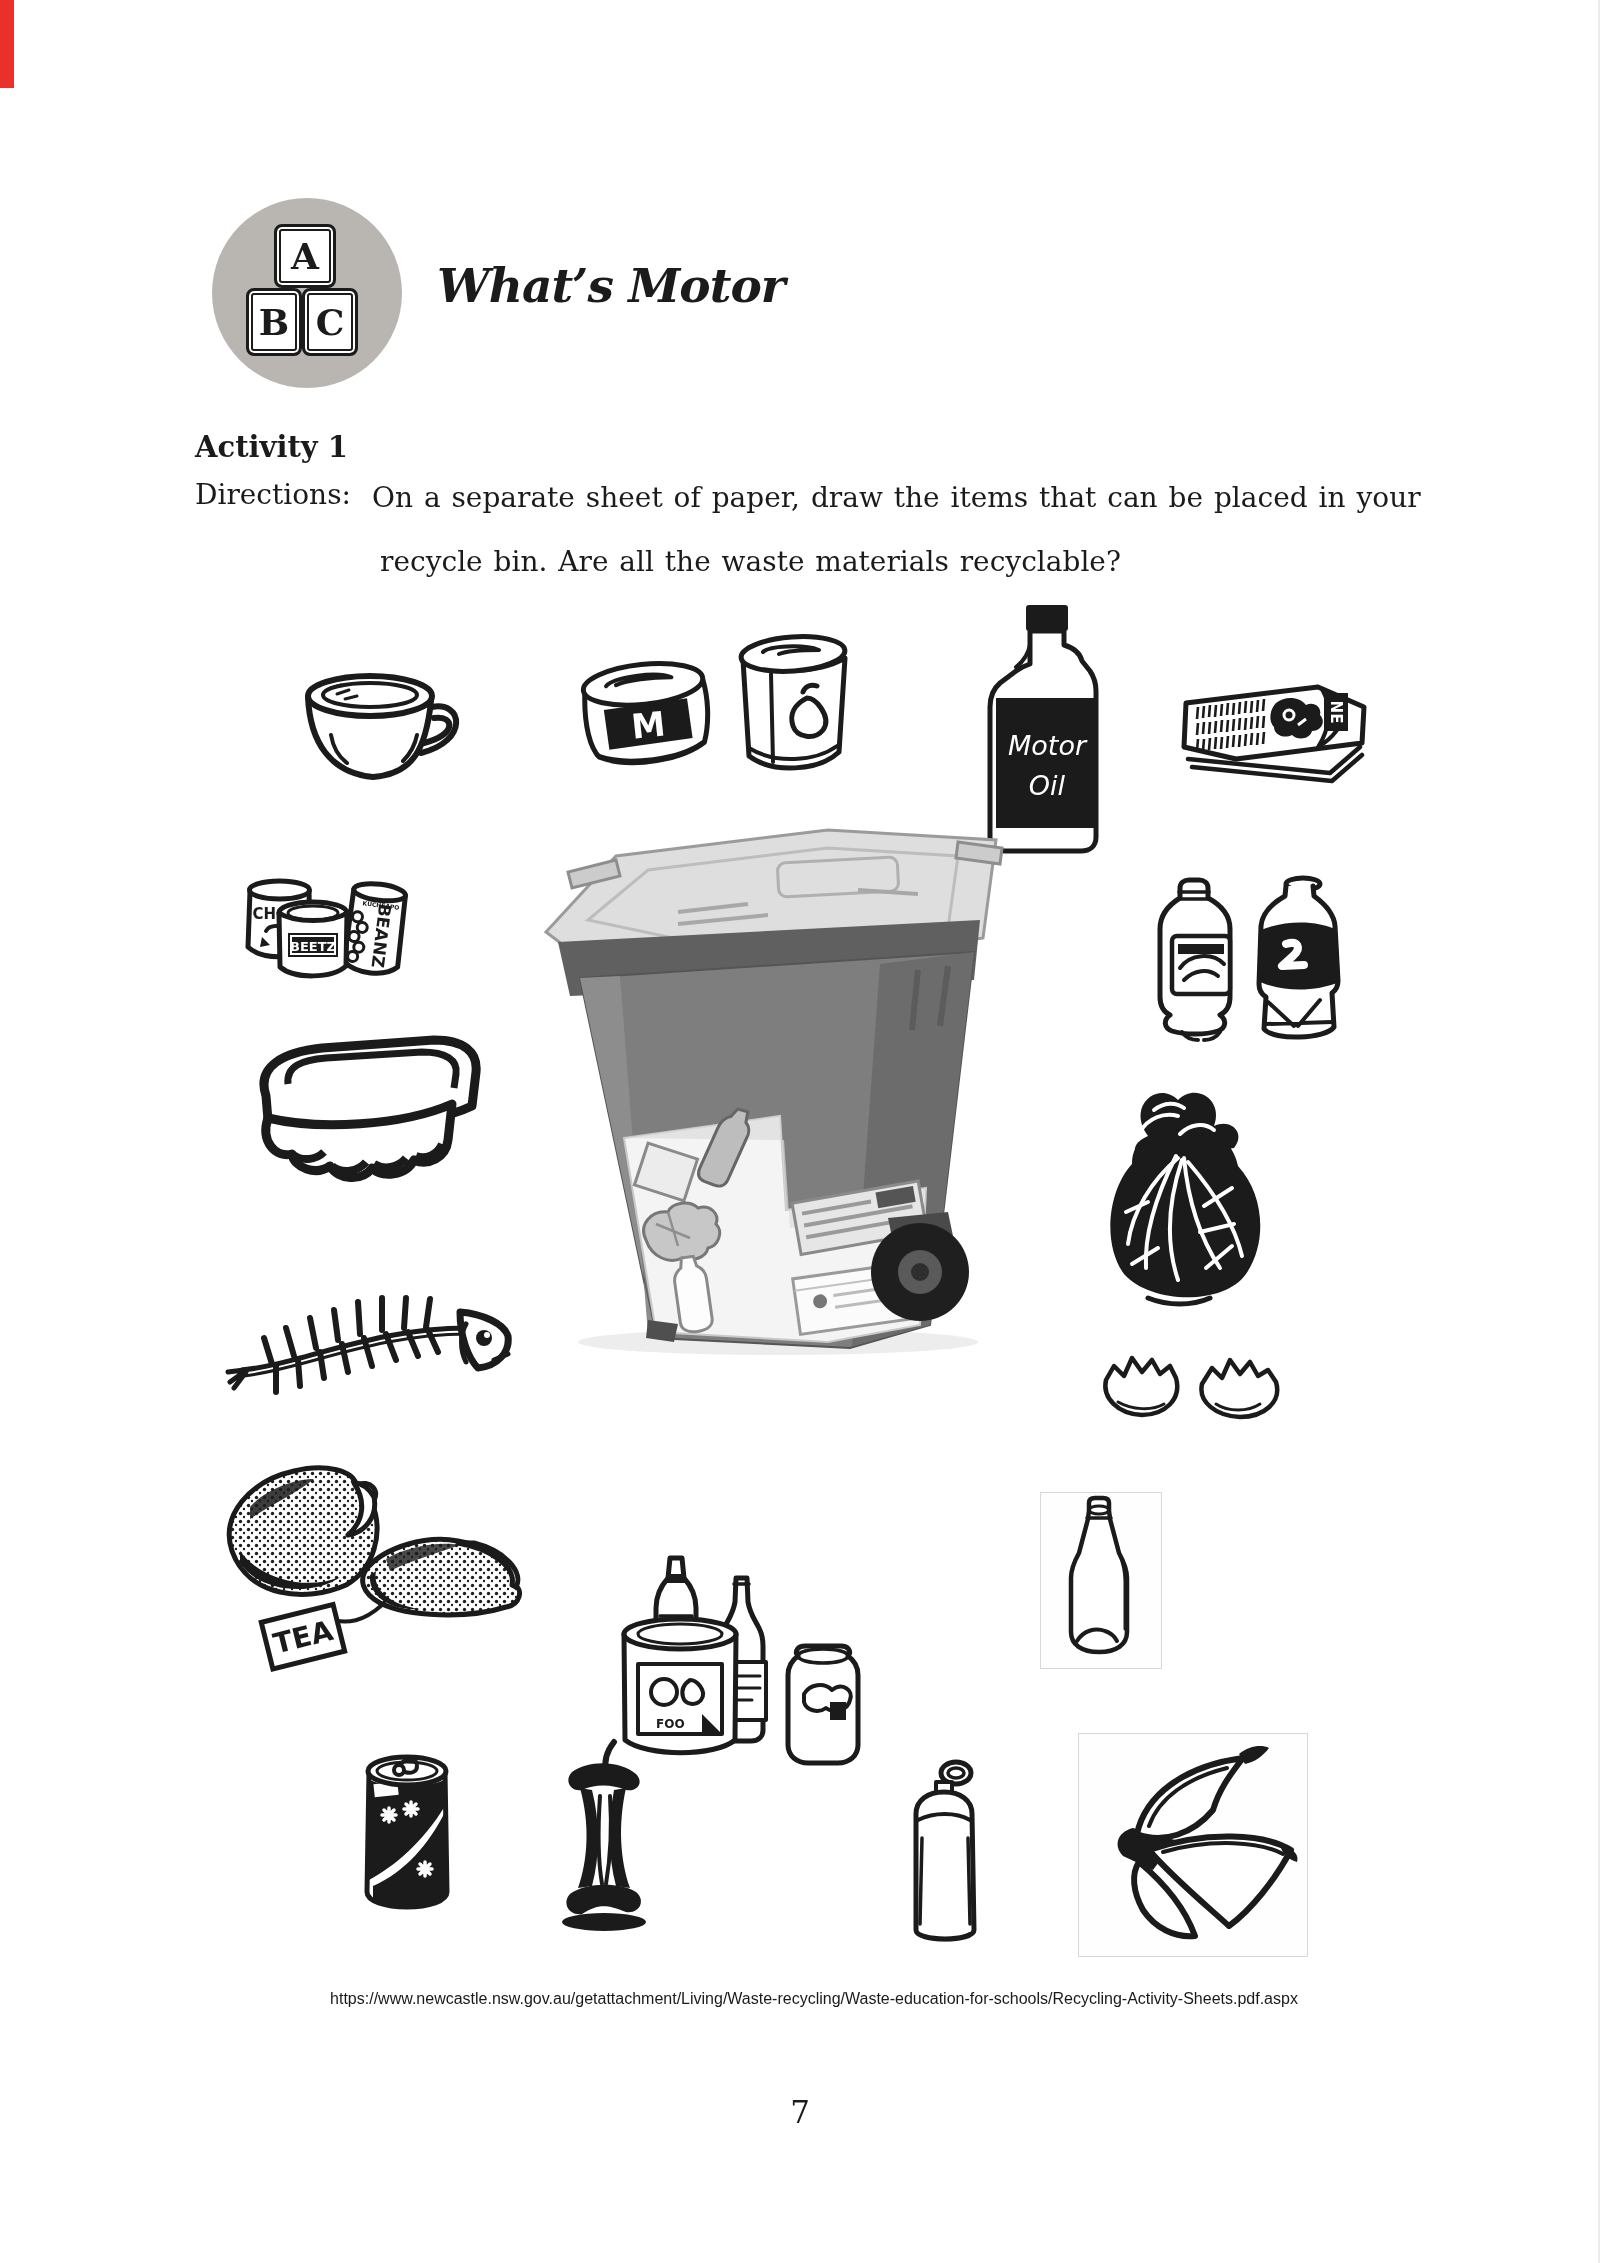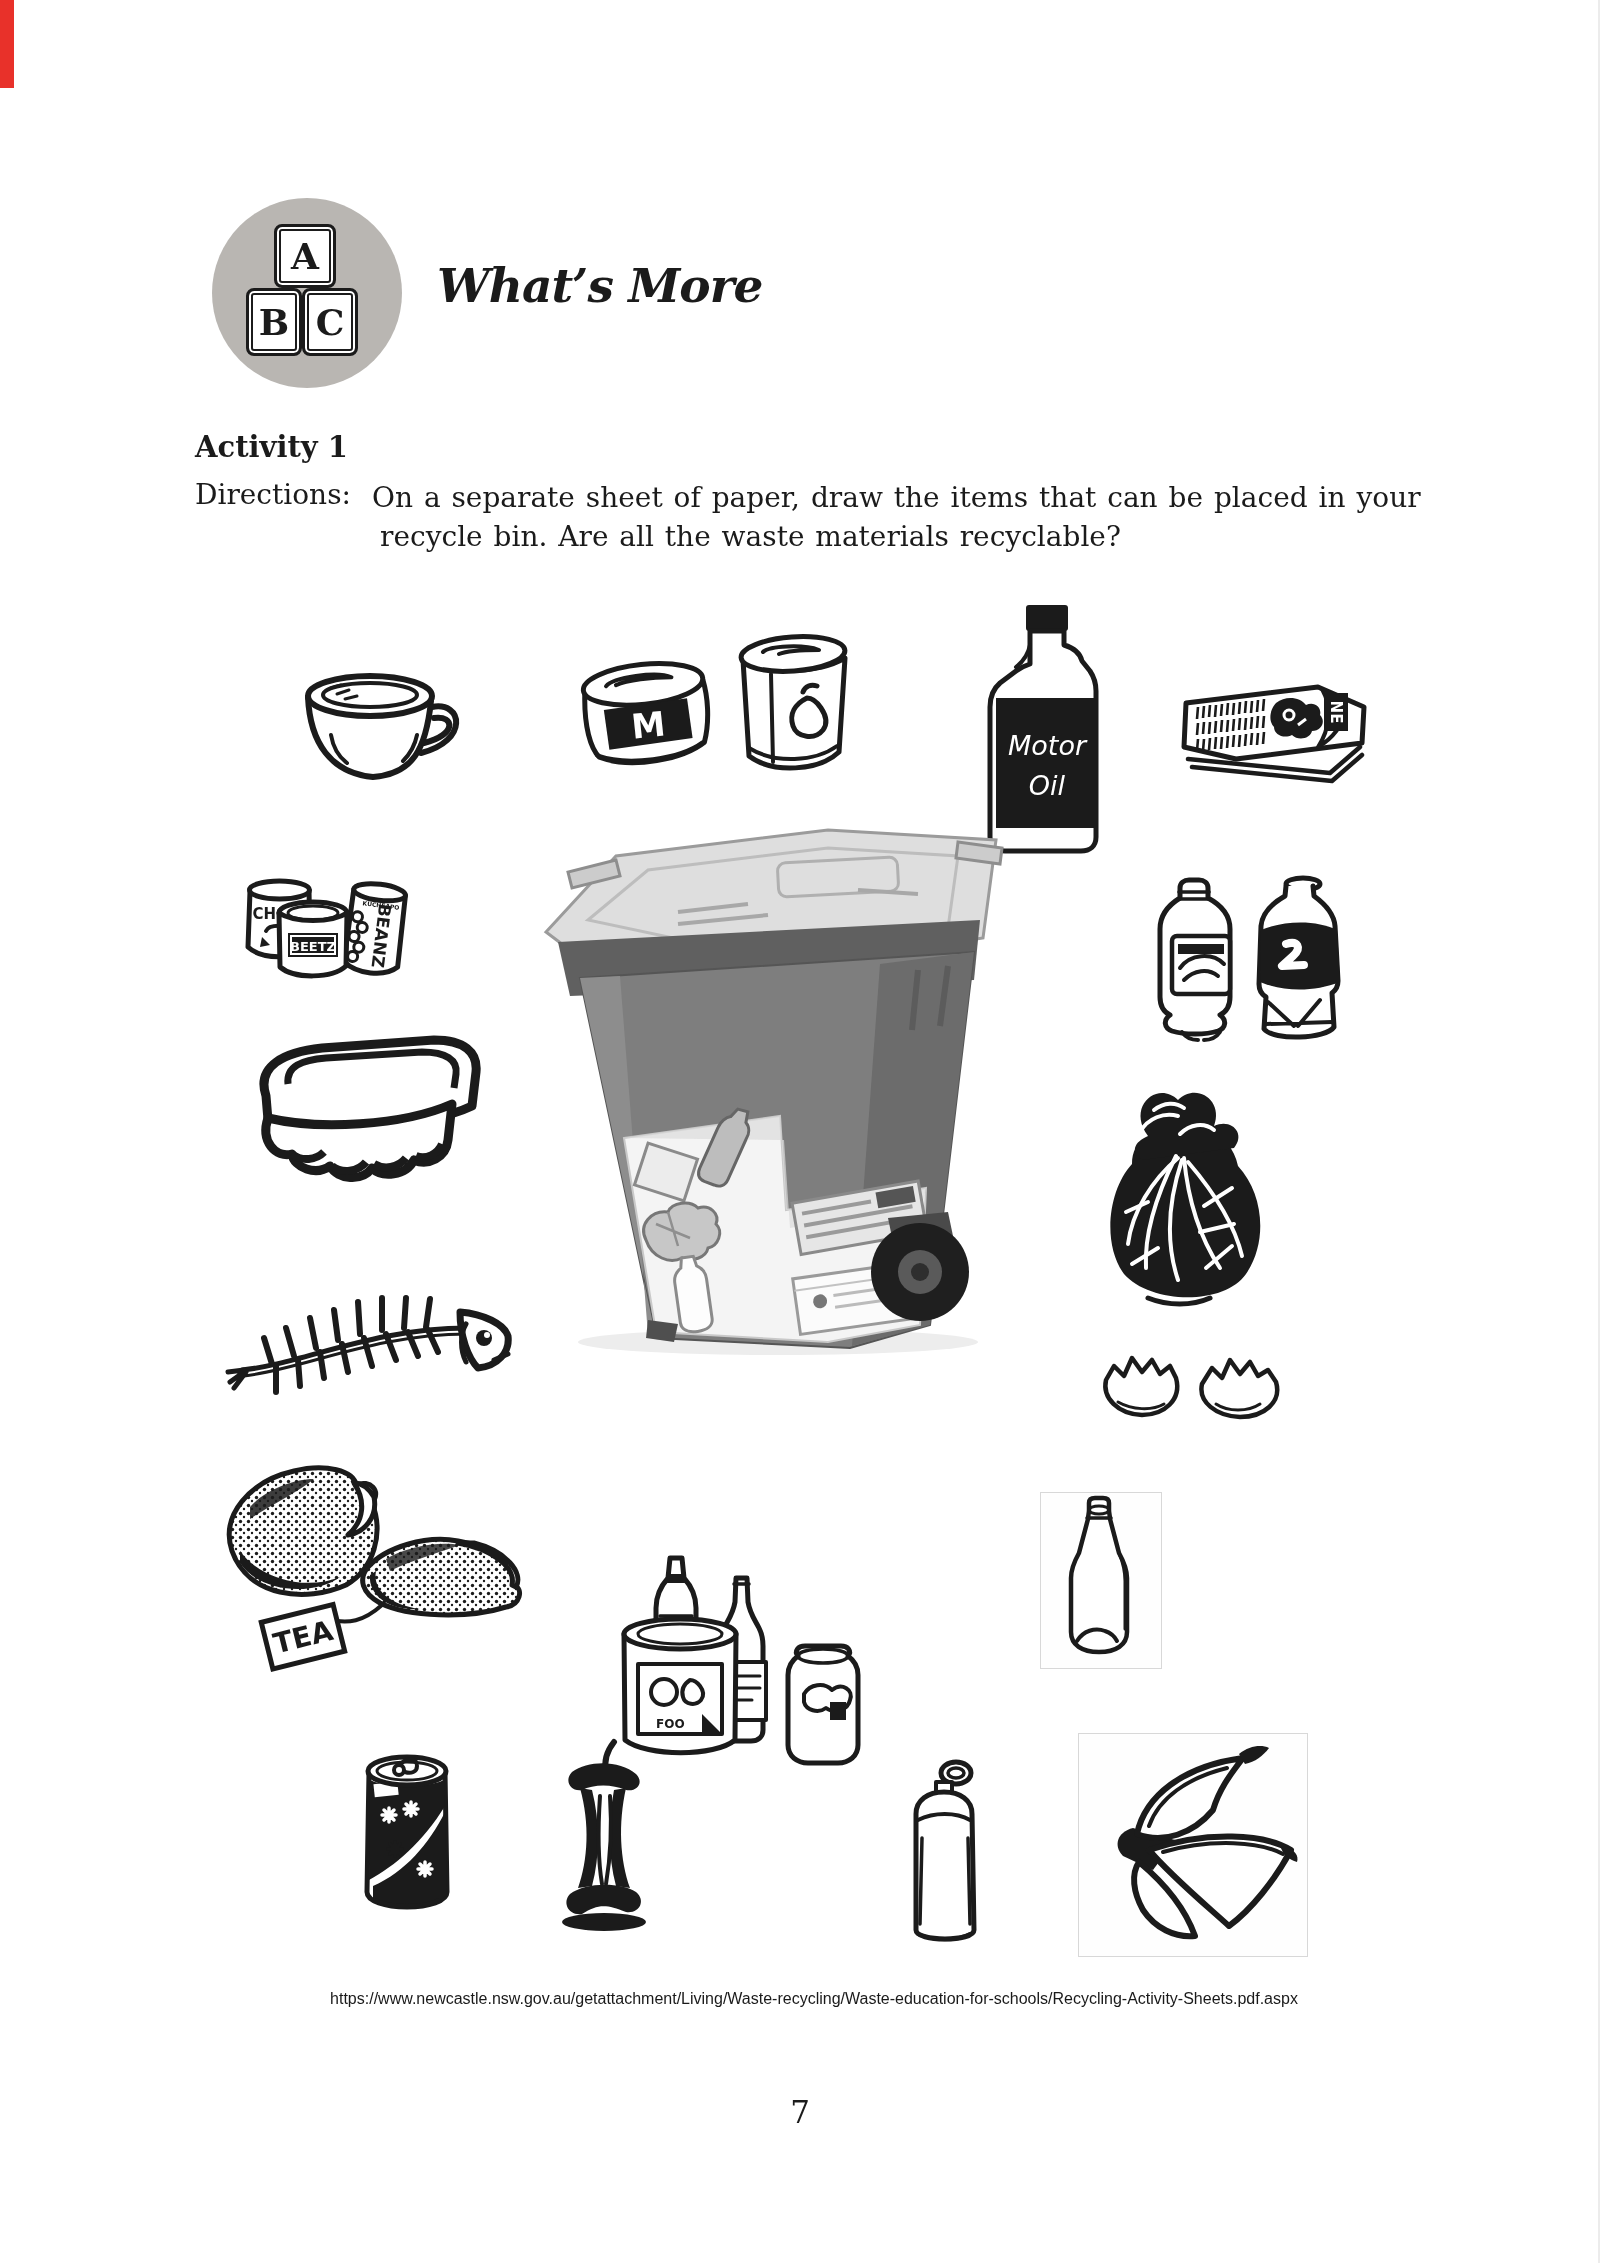--- a/index.html
+++ b/index.html
@@ -18,21 +18,21 @@
   .block-a{left:62px;top:26px;width:56px;height:58px;}
   .block-b{left:34px;top:90px;width:50px;height:62px;}
   .block-c{left:90px;top:90px;width:50px;height:62px;}
   .title{position:absolute;left:437px;top:258px;font-size:47px;font-weight:bold;font-style:italic;
          letter-spacing:-1px;}
 
   .activity-heading{position:absolute;left:195px;top:430px;font-size:29px;font-weight:bold;text-align:right;}
   .directions{position:absolute;left:195px;top:478px;font-size:28px;display:flex;word-spacing:2px;}
   .dir-label{width:177px;flex:none;}
   .dir-body div{line-height:39px;}
-  .dir-line2{padding-left:8px;}
+  .dir-line2{padding-left:8px;margin-top:25px;}
 
   .it{position:absolute;}
   .it svg{display:block;width:100%;height:100%;overflow:visible;}
   .ln{fill:none;stroke:#1b1b1b;stroke-linecap:round;stroke-linejoin:round;}
   .fw{fill:#ffffff;stroke:#1b1b1b;stroke-linecap:round;stroke-linejoin:round;}
   .fk{fill:#1b1b1b;stroke:none;}
   .light-box{border:1px solid #d8d8d8;background:#fefefe;}
 
   .source-url{position:absolute;left:14px;top:1990px;width:1600px;text-align:center;
               font-family:"Liberation Sans", sans-serif;font-size:16px;color:#1a1a1a;}
@@ -43,21 +43,21 @@
 
 <div class="page">
   <div class="edge-strip"></div>
   <div class="right-edge"></div>
 
   <div class="logo-circle">
     <div class="block block-a">A</div>
     <div class="block block-b">B</div>
     <div class="block block-c">C</div>
   </div>
-  <div class="title">What’s More</div>
+  <div class="title">What’s Motor</div>
 
   <div class="activity-heading">Activity 1</div>
   <div class="directions">
     <span class="dir-label">Directions:</span>
     <span class="dir-body">
       <div class="dir-line1">On a separate sheet of paper, draw the items that can be placed in your</div>
       <div class="dir-line2">recycle bin. Are all the waste materials recyclable?</div>
     </span>
   </div>
 

